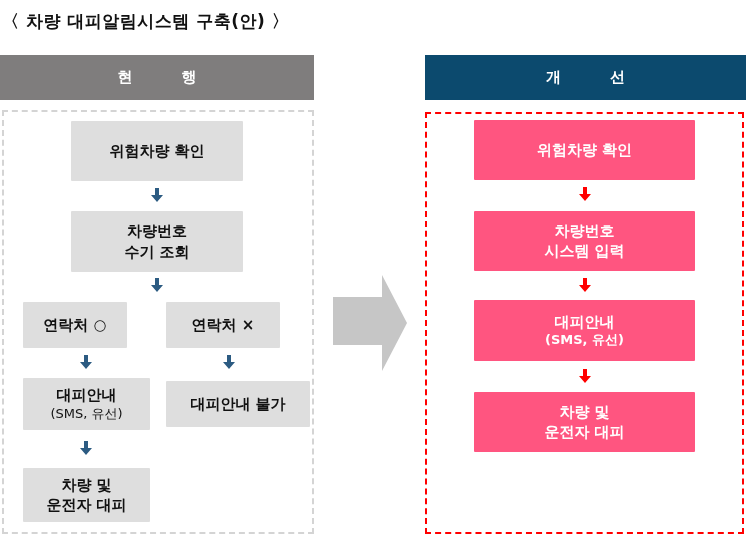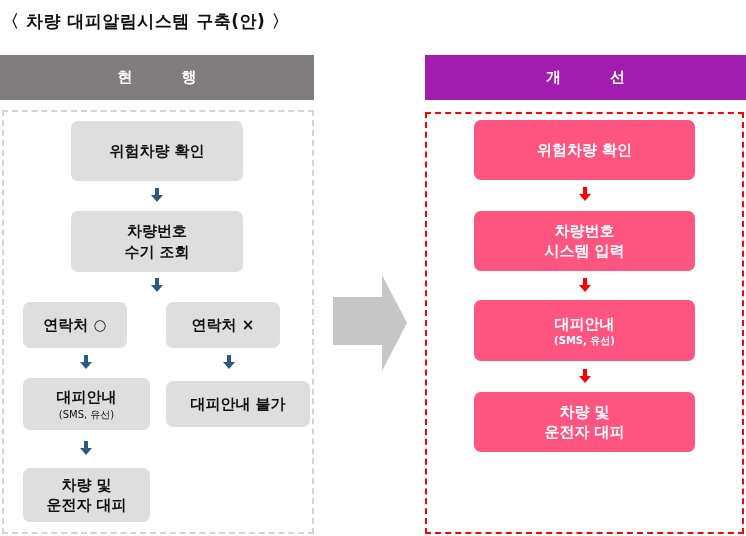--- a/index.html
+++ b/index.html
@@ -2,27 +2,27 @@
 <html><head>
 <meta charset="utf-8">
 <style>
   html, body { margin:0; padding:0; background:#ffffff; }
   body { width:746px; height:536px; position:relative; overflow:hidden;
          font-family:"DejaVu Sans", "Liberation Sans", sans-serif; }
   .abs { position:absolute; box-sizing:border-box; }
   .title { left:2px; top:10px; width:746px; font-size:17px; font-weight:bold; color:#111; letter-spacing:0.5px; }
   .hdr { top:55px; height:45px; color:#fff; font-size:15px; font-weight:bold; display:flex; align-items:center; justify-content:center; letter-spacing:22px; text-indent:22px; }
   .hdr-left { left:0; width:314px; background:#7f7d7d; }
-  .hdr-right { left:425px; width:321px; background:#a21caf; }
+  .hdr-right { left:425px; width:321px; background:#0c4a6e; }
   .frame-left { left:2px; top:110px; width:312px; height:424px; border:2px dashed #d4d4d4; }
   .frame-right { left:425px; top:112px; width:319px; height:422px; border:2.5px dashed #ff0000; }
-  .box { border-radius:7px; display:flex; flex-direction:column; align-items:center; justify-content:center; text-align:center; font-weight:bold; line-height:1.35; }
+  .box { border-radius:1px; display:flex; flex-direction:column; align-items:center; justify-content:center; text-align:center; font-weight:bold; line-height:1.35; }
   .gbox { background:#dedede; color:#111; font-size:15px; }
   .pbox { background:#ff5580; color:#fff; font-size:15px; }
-  .small { font-size:10px; font-weight:normal; line-height:1.3; }
+  .small { font-size:13px; font-weight:normal; line-height:1.3; }
   .pbox .small { font-weight:bold; }
   .arrow { width:14px; height:14px; }
   .big-arrow { left:333px; top:275px; width:74px; height:96px; }
 </style>
 </head>
 <body>
 
 <div class="abs title">〈 차량 대피알림시스템 구축(안) 〉</div>
 
 <div class="abs hdr hdr-left">현 행</div>

